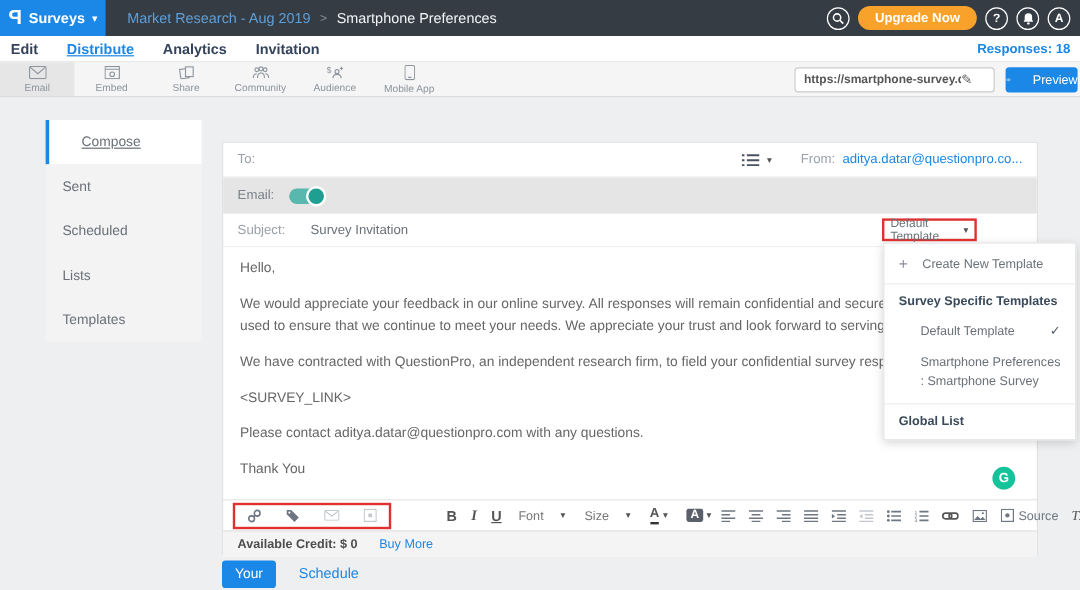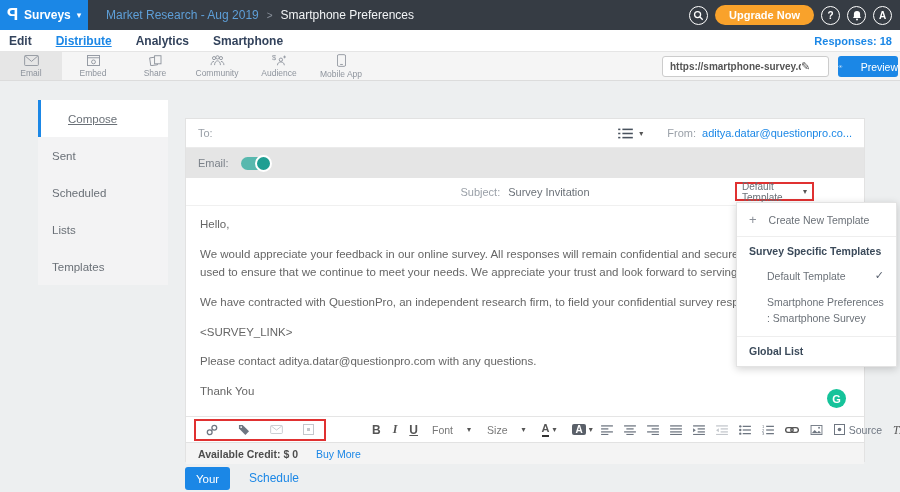--- a/index.html
+++ b/index.html
@@ -44,21 +44,21 @@
   
   .card { position:absolute; left:185px; top:118px; width:680px; height:344px; background:#fff; border:1px solid #e2e2e2; }
   .row-to { height:29px; border-bottom:1px solid #ebebeb; display:flex; align-items:center; padding:0 12px; position:relative; }
   .lbl { font-size:11px; color:#9aa0a8; }
   .to-right { position:absolute; right:12px; display:flex; align-items:center; gap:6px; }
   .caret-sm { font-size:8px; color:#555; }
   .from-email { font-size:11px; color:#1b87e6; cursor:pointer; }
   .row-email { height:30px; background:#e5e5e5; display:flex; align-items:center; padding:0 12px; gap:12px; }
   .toggle { width:30px; height:13px; background:#58b8ae; border-radius:7px; position:relative; cursor:pointer; }
   .toggle .knob { position:absolute; right:-1px; top:-2px; width:17px; height:17px; border-radius:50%; background:#1f9e92; border:2px solid #fff; }
-  .row-subject { height:28px; border-bottom:1px solid #f0f0f0; display:flex; align-items:center; padding:12px 12px; gap:8px; position:relative;justify-content:center; }
+  .row-subject { height:28px; border-bottom:1px solid #f0f0f0; display:flex; align-items:center; padding:12px 12px; gap:21px; position:relative; }
   .subject-val { font-size:11px; color:#6b7178; }
   .tpl-select { position:absolute; right:50px; top:4px; width:79px; height:19px; border:2px solid #e03131; background:#fff; display:flex; align-items:center; justify-content:space-between; padding:0 5px; cursor:pointer; }
   .tpl-select .tval { font-size:10px; color:#6b7178; }
 
   .body-area { position:relative; height:210px; padding:10px 14px; overflow:hidden; }
   .body-area p { font-size:11.5px; color:#666; line-height:1.45; margin-bottom:13px; white-space:nowrap; }
   .grammarly { position:absolute; right:18px; bottom:8px; width:19px; height:19px; border-radius:50%; background:#15c39a; color:#fff; font-size:11px; font-weight:bold; display:flex; align-items:center; justify-content:center; cursor:pointer; }
 
   
   .ed-toolbar { height:26px; border-top:1px solid #e5e5e5; display:flex; align-items:center; padding:0 8px; color:#6e7681; }
@@ -133,21 +133,21 @@
       <div class="circle-btn">
           <span>A</span>
         </div>
     </div>
   </div>
 
   <div class="nav2">
     <span class="nitem">Edit</span>
     <span class="nitem active">Distribute</span>
     <span class="nitem">Analytics</span>
-    <span class="nitem">Smartphone</span>
+    <span class="nitem">Invitation</span>
     <span class="responses">Responses: 18</span>
   </div>
 
   <div class="chanbar">
     <div class="chan active">
       <svg width="15" height="11" viewBox="0 0 16 12">
           <rect x="0.5" y="0.5" width="15" height="11" rx="1" fill="none" stroke="currentColor"></rect>
           <path d="M1 1l7 6 7-6" fill="none" stroke="currentColor"></path>
         </svg>
       <span class="clabel">Email</span>

